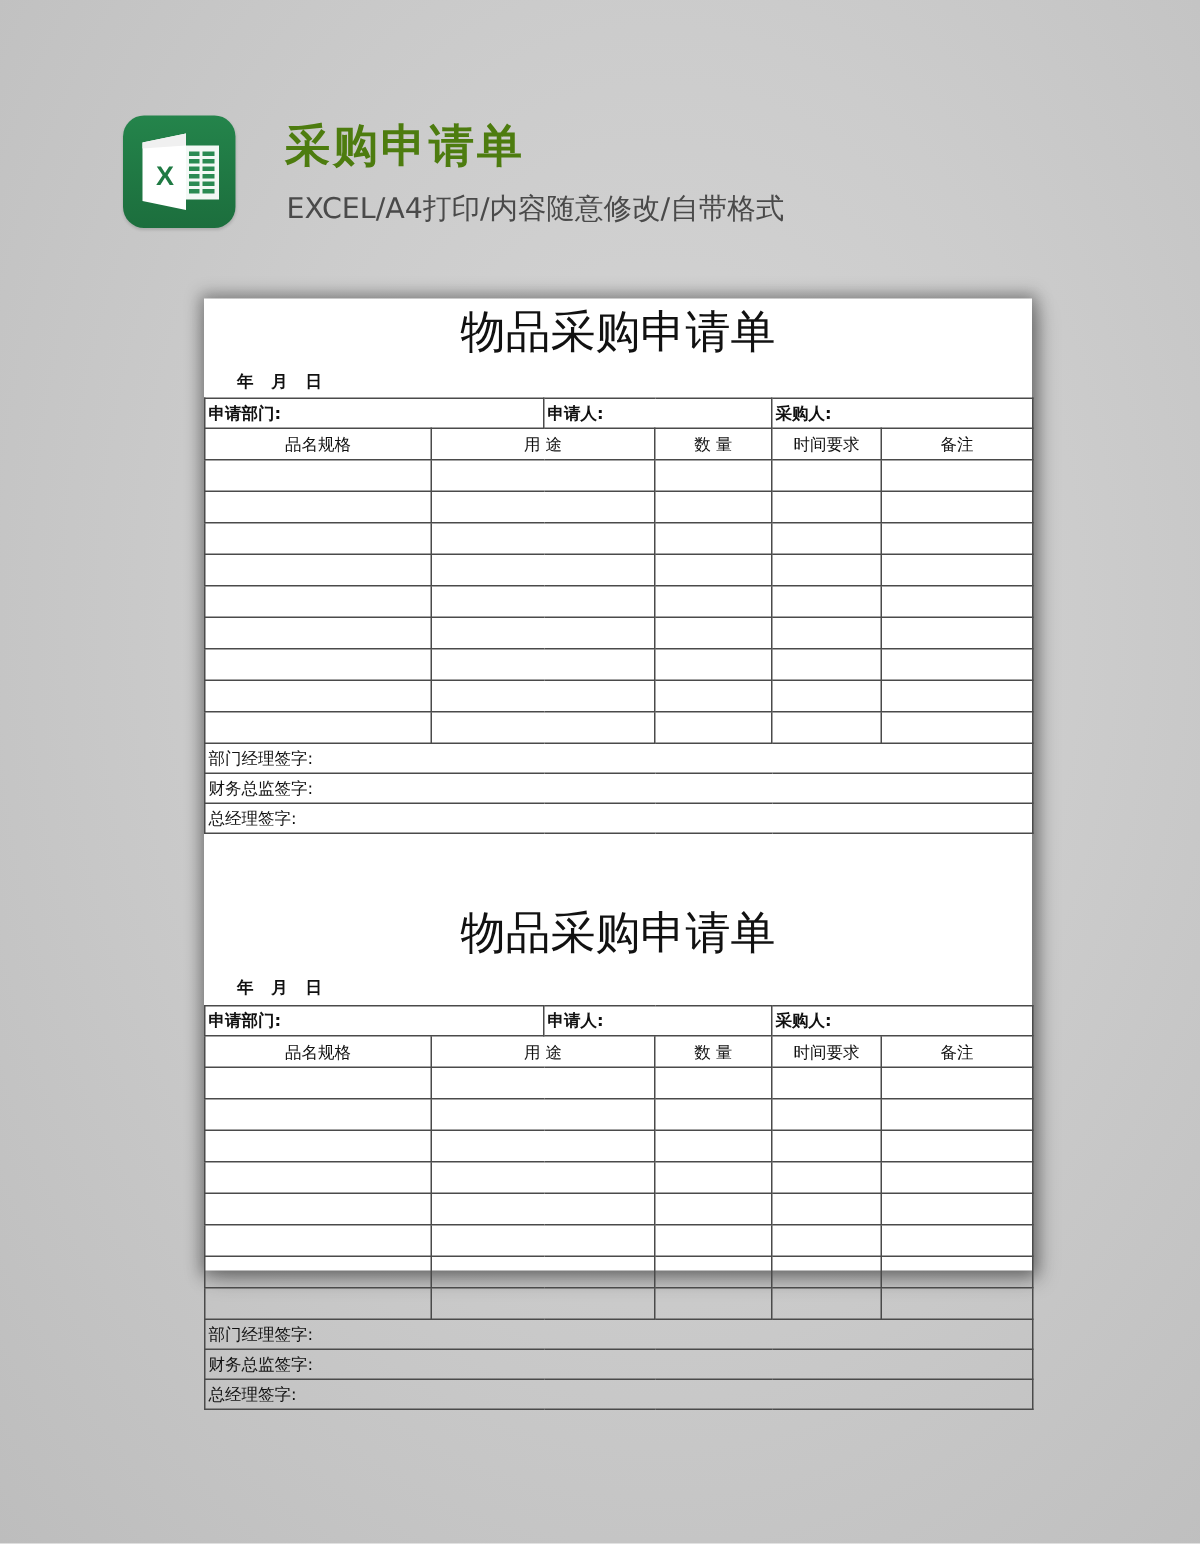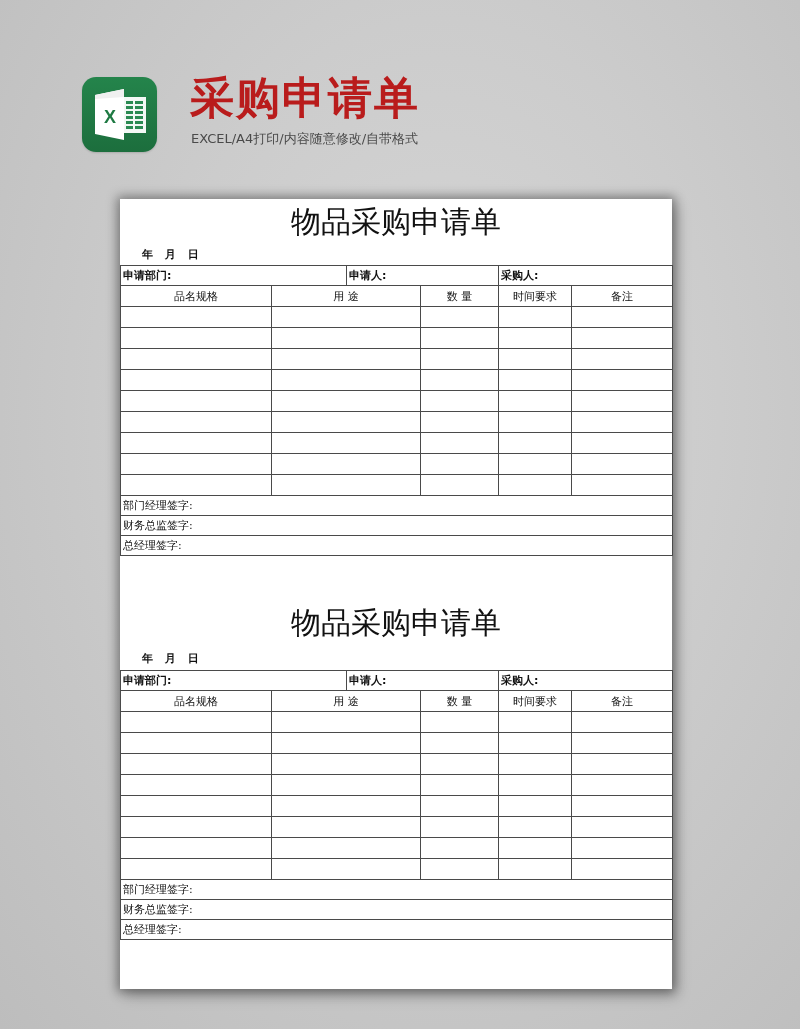--- a/index.html
+++ b/index.html
@@ -25,40 +25,40 @@
       box-shadow: 0 1px 2px rgba(0,0,0,0.15);
     }
     .app-icon svg {
       position: absolute;
       left: 0; top: 0;
     }
     .header-title {
       position: absolute;
       left: 190px;
       top: 74px;
-      font-size: 44px;
+      font-size: 30px;
       font-weight: bold;
-      color: #b91c1c;
+      color: #4d7c0f;
       letter-spacing: 2px;
       line-height: 48px;
     }
     .header-subtitle {
       position: absolute;
       left: 191px;
       top: 128px;
-      font-size: 13px;
+      font-size: 19px;
       color: #4a4a4a;
       line-height: 22px;
     }
     .paper {
       position: absolute;
-      left: 120px;
+      left: 136px;
       top: 199px;
       width: 552px;
-      height: 790px;
+      height: 648px;
       background: #ffffff;
       box-shadow: 0 0 10px 3px rgba(0,0,0,0.35), 4px 6px 14px rgba(0,0,0,0.25);
     }
     .form-title {
       position: absolute;
       left: 0;
       width: 552px;
       text-align: center;
       font-size: 30px;
       color: #111;

